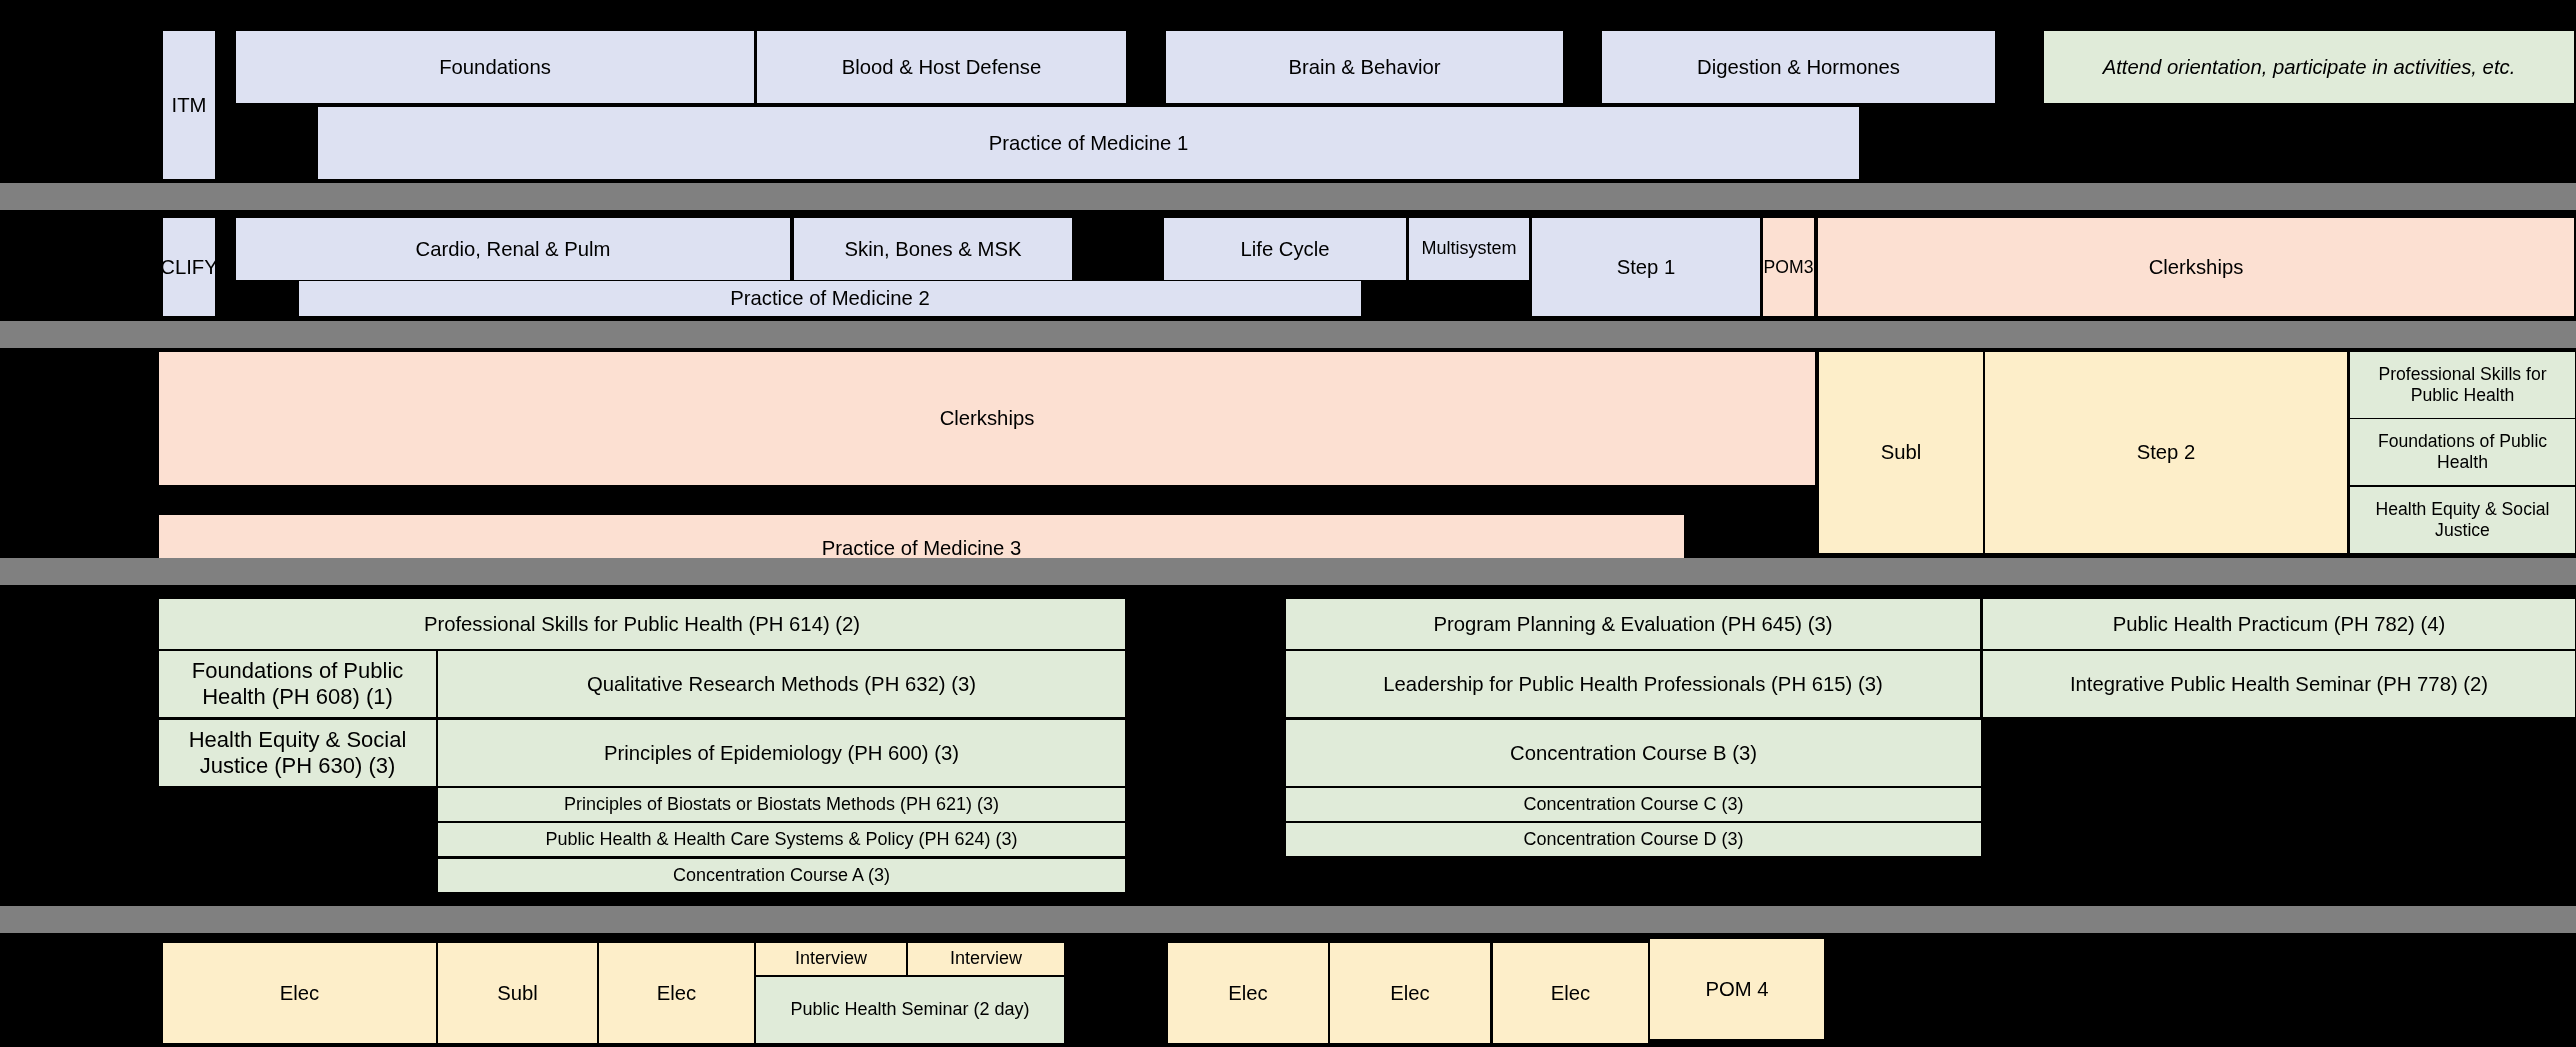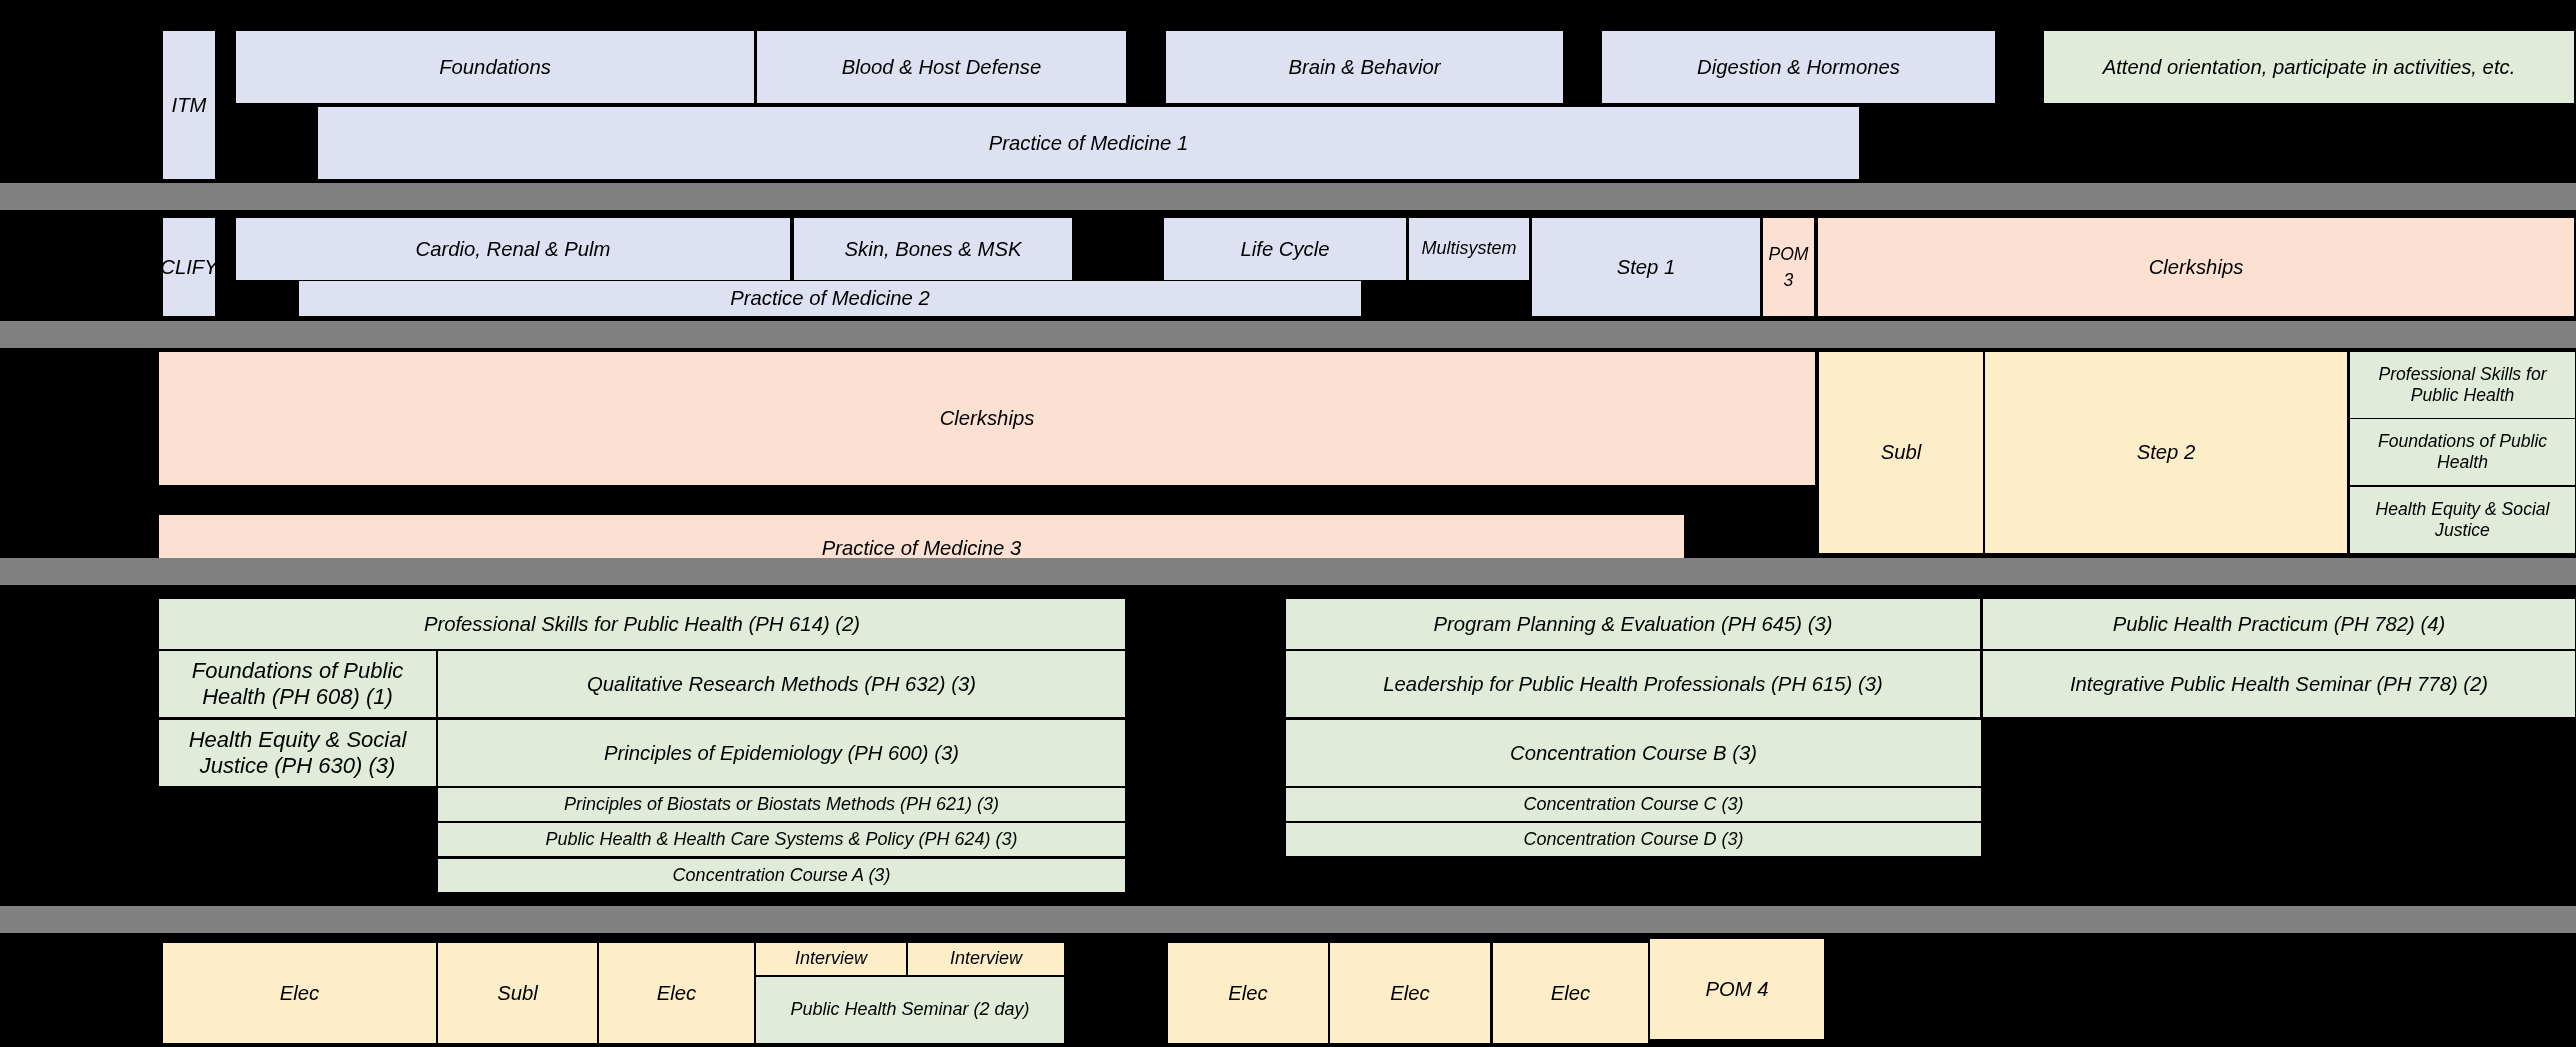--- a/index.html
+++ b/index.html
@@ -1,18 +1,18 @@
 <!DOCTYPE html>
 <html style="font-size:10.8px"><head>
 <meta charset="utf-8">
 <style>
   html,body{margin:0;padding:0;background:#000;}
   body{width:2576px;height:1048px;position:relative;font-family:"Liberation Sans",sans-serif;overflow:hidden;}
   #canvas{position:relative;width:2576px;height:1048px;background:#000;}
-  .blk{position:absolute;box-sizing:border-box;border:1.4px solid #000;display:flex;align-items:center;justify-content:center;text-align:center;line-height:1.2;color:#000;padding:1.4px 4.1px;font-style:italic;}
+  .blk{position:absolute;box-sizing:border-box;border:1.4px solid #000;display:flex;align-items:center;justify-content:center;text-align:center;line-height:1.2;color:#000;padding:1.4px 4.1px;}
   .blue{background:#dde1f2;}
   .peach{background:#fce0d2;}
   .cream{background:#fdeec9;}
   .green{background:#e0ebd9;}
   .sep{position:absolute;background:#808080;left:0;width:2576px;height:27px;}
   .ital{font-style:italic;}
   .f30{font-size:20.3px;}
   .f28{font-size:18px;}
   .f26{font-size:17.6px;}
   .f24{font-size:22px;}
@@ -43,21 +43,21 @@
   <div class="blk blue f30" style="left:235px;top:217px;width:556px;height:64px;">Cardio, Renal &amp; Pulm</div>
 
   <div class="blk blue f30" style="left:793px;top:217px;width:280px;height:64px;">Skin, Bones &amp; MSK</div>
 
   <div class="blk blue f30" style="left:1163px;top:217px;width:244px;height:64px;">Life Cycle</div>
 
   <div class="blk blue f28" style="left:1408px;top:217px;width:122px;height:64px;">Multisystem</div>
 
   <div class="blk blue f30" style="left:1531px;top:217px;width:230px;height:100px;">Step 1</div>
 
-  <div class="blk peach f26" style="left:1762px;top:217px;width:53px;height:100px;flex-direction:column;line-height:1.5;">
+  <div class="blk peach f26" style="left:1762px;top:217px;width:53px;height:100px;flex-direction:row;line-height:1.5;">
       <span>POM</span>
       <span>3</span>
     </div>
 
   <div class="blk peach f30" style="left:1817px;top:217px;width:758px;height:100px;">Clerkships</div>
 
   <div class="blk blue f30" style="left:298px;top:280px;width:1064px;height:37px;">Practice of Medicine 2</div>
 
   <div class="sep" style="top:321px;"></div>
 

